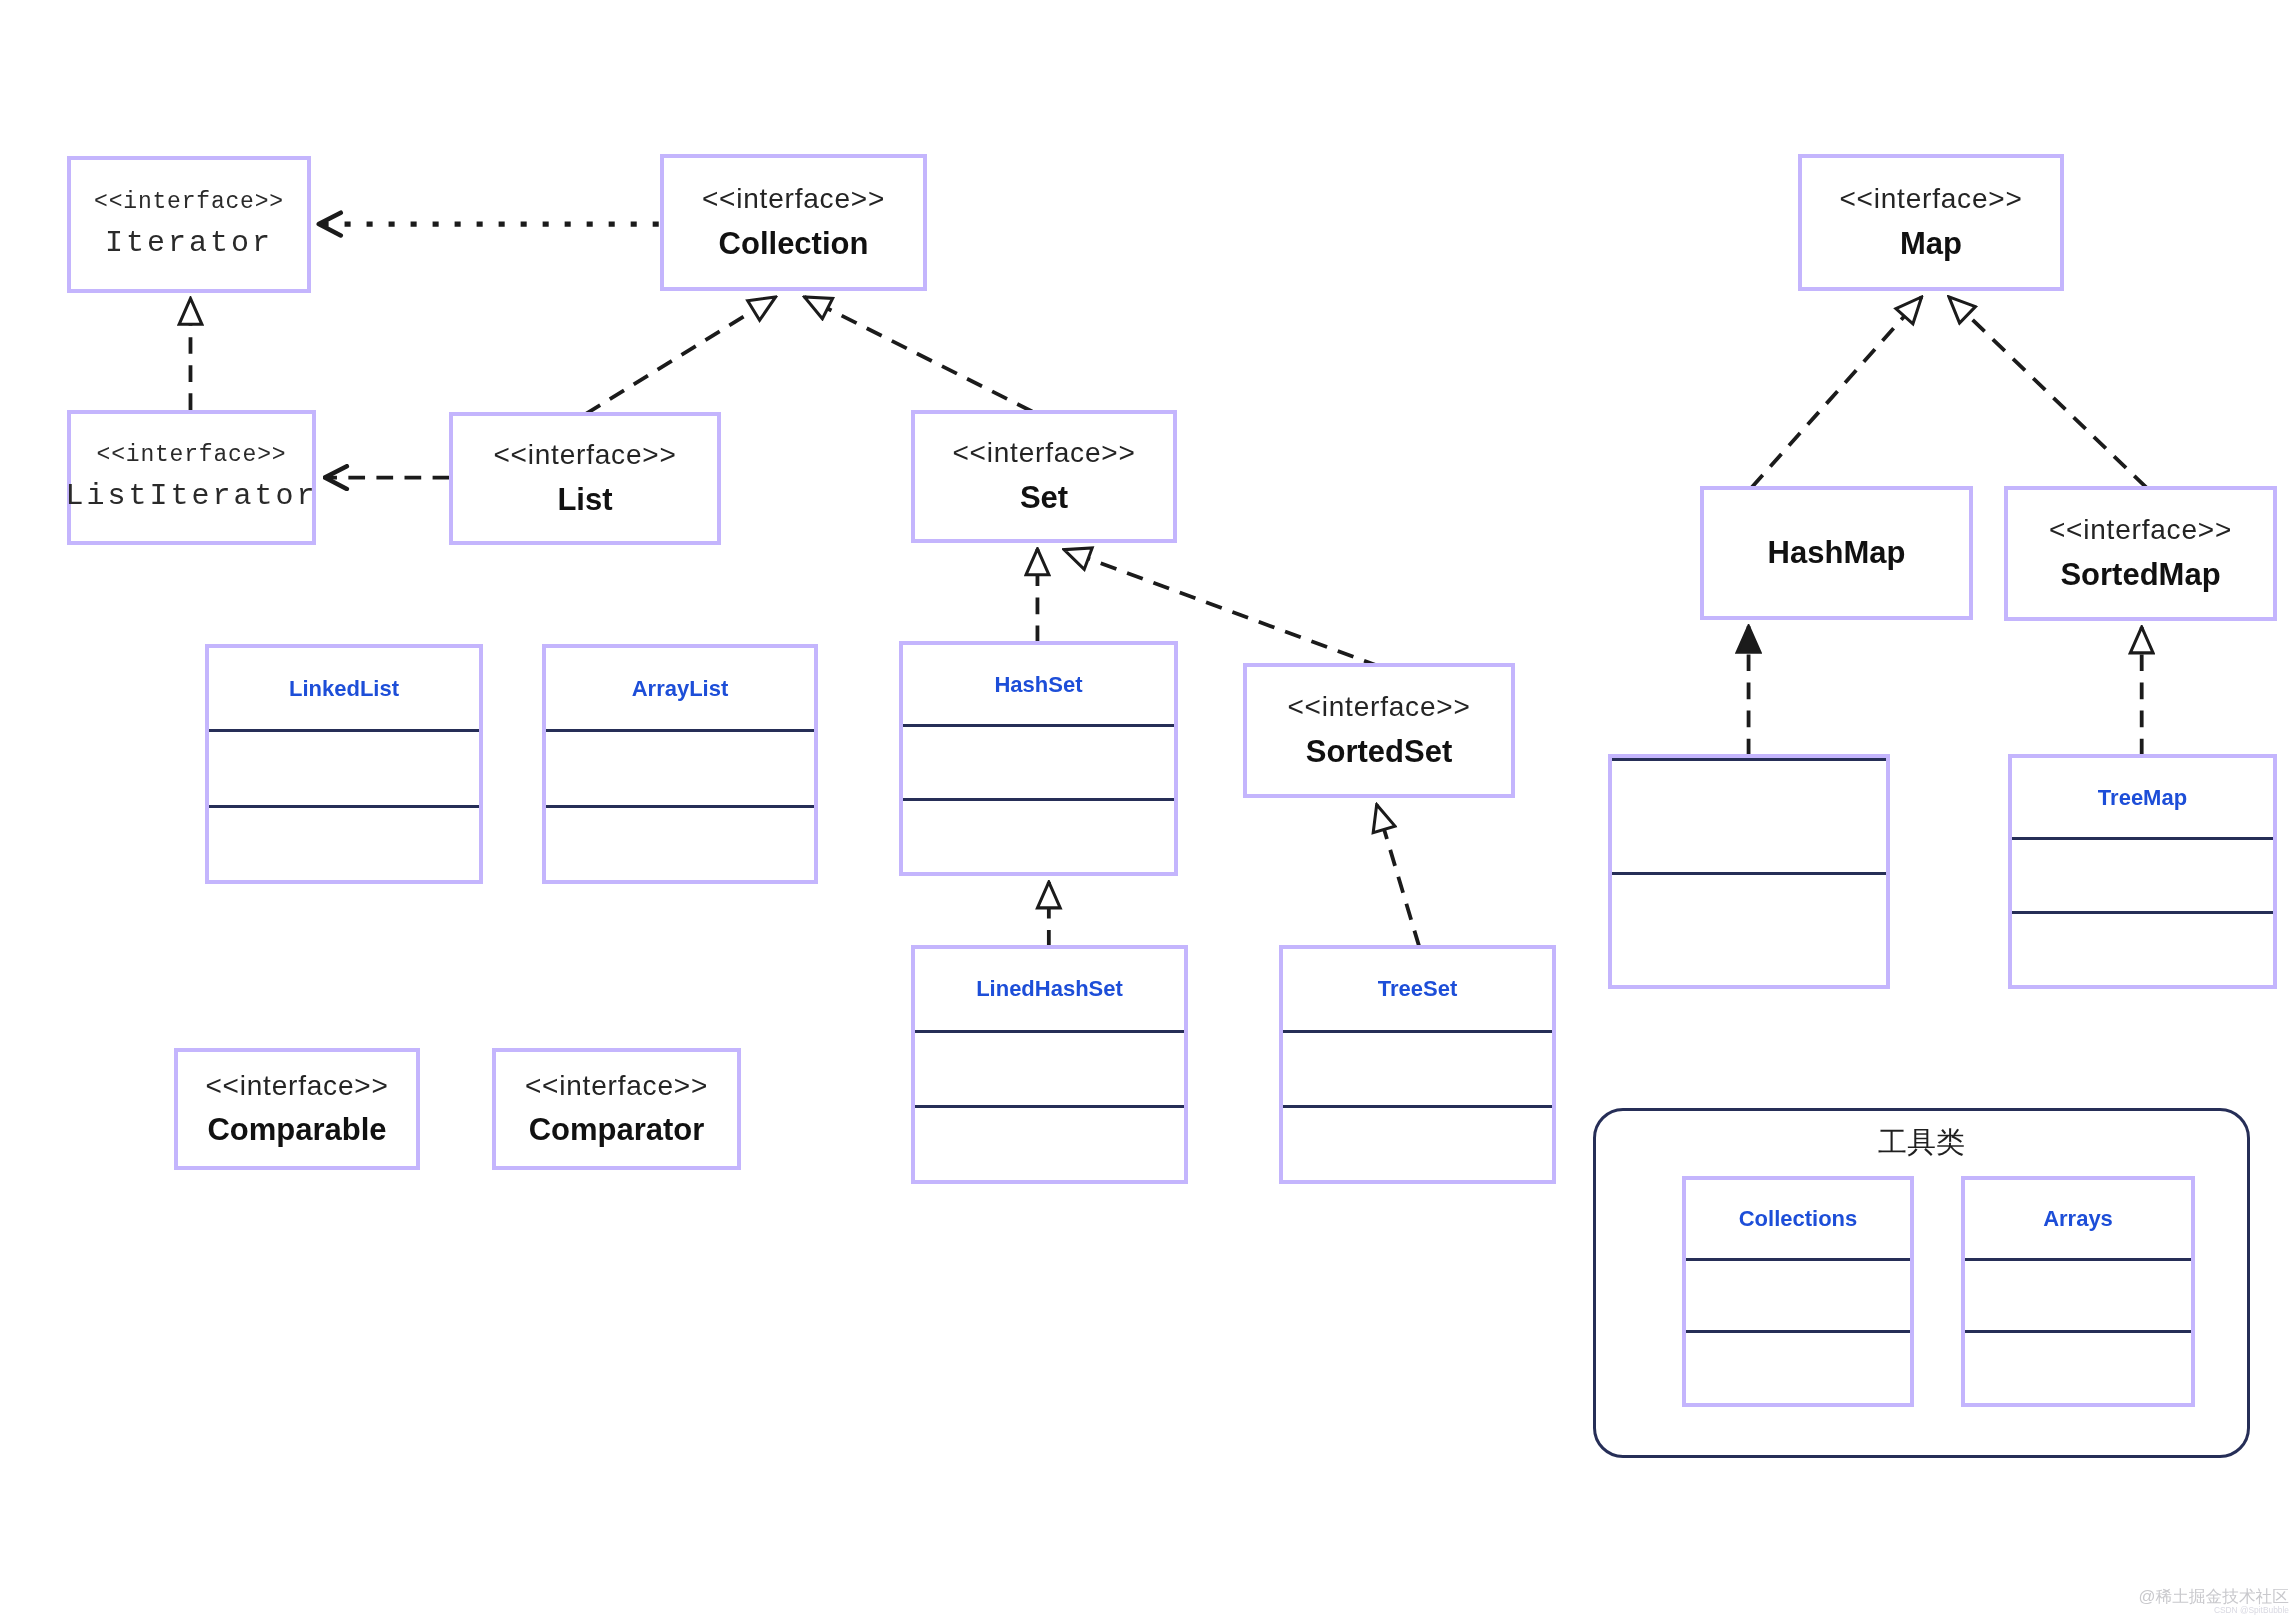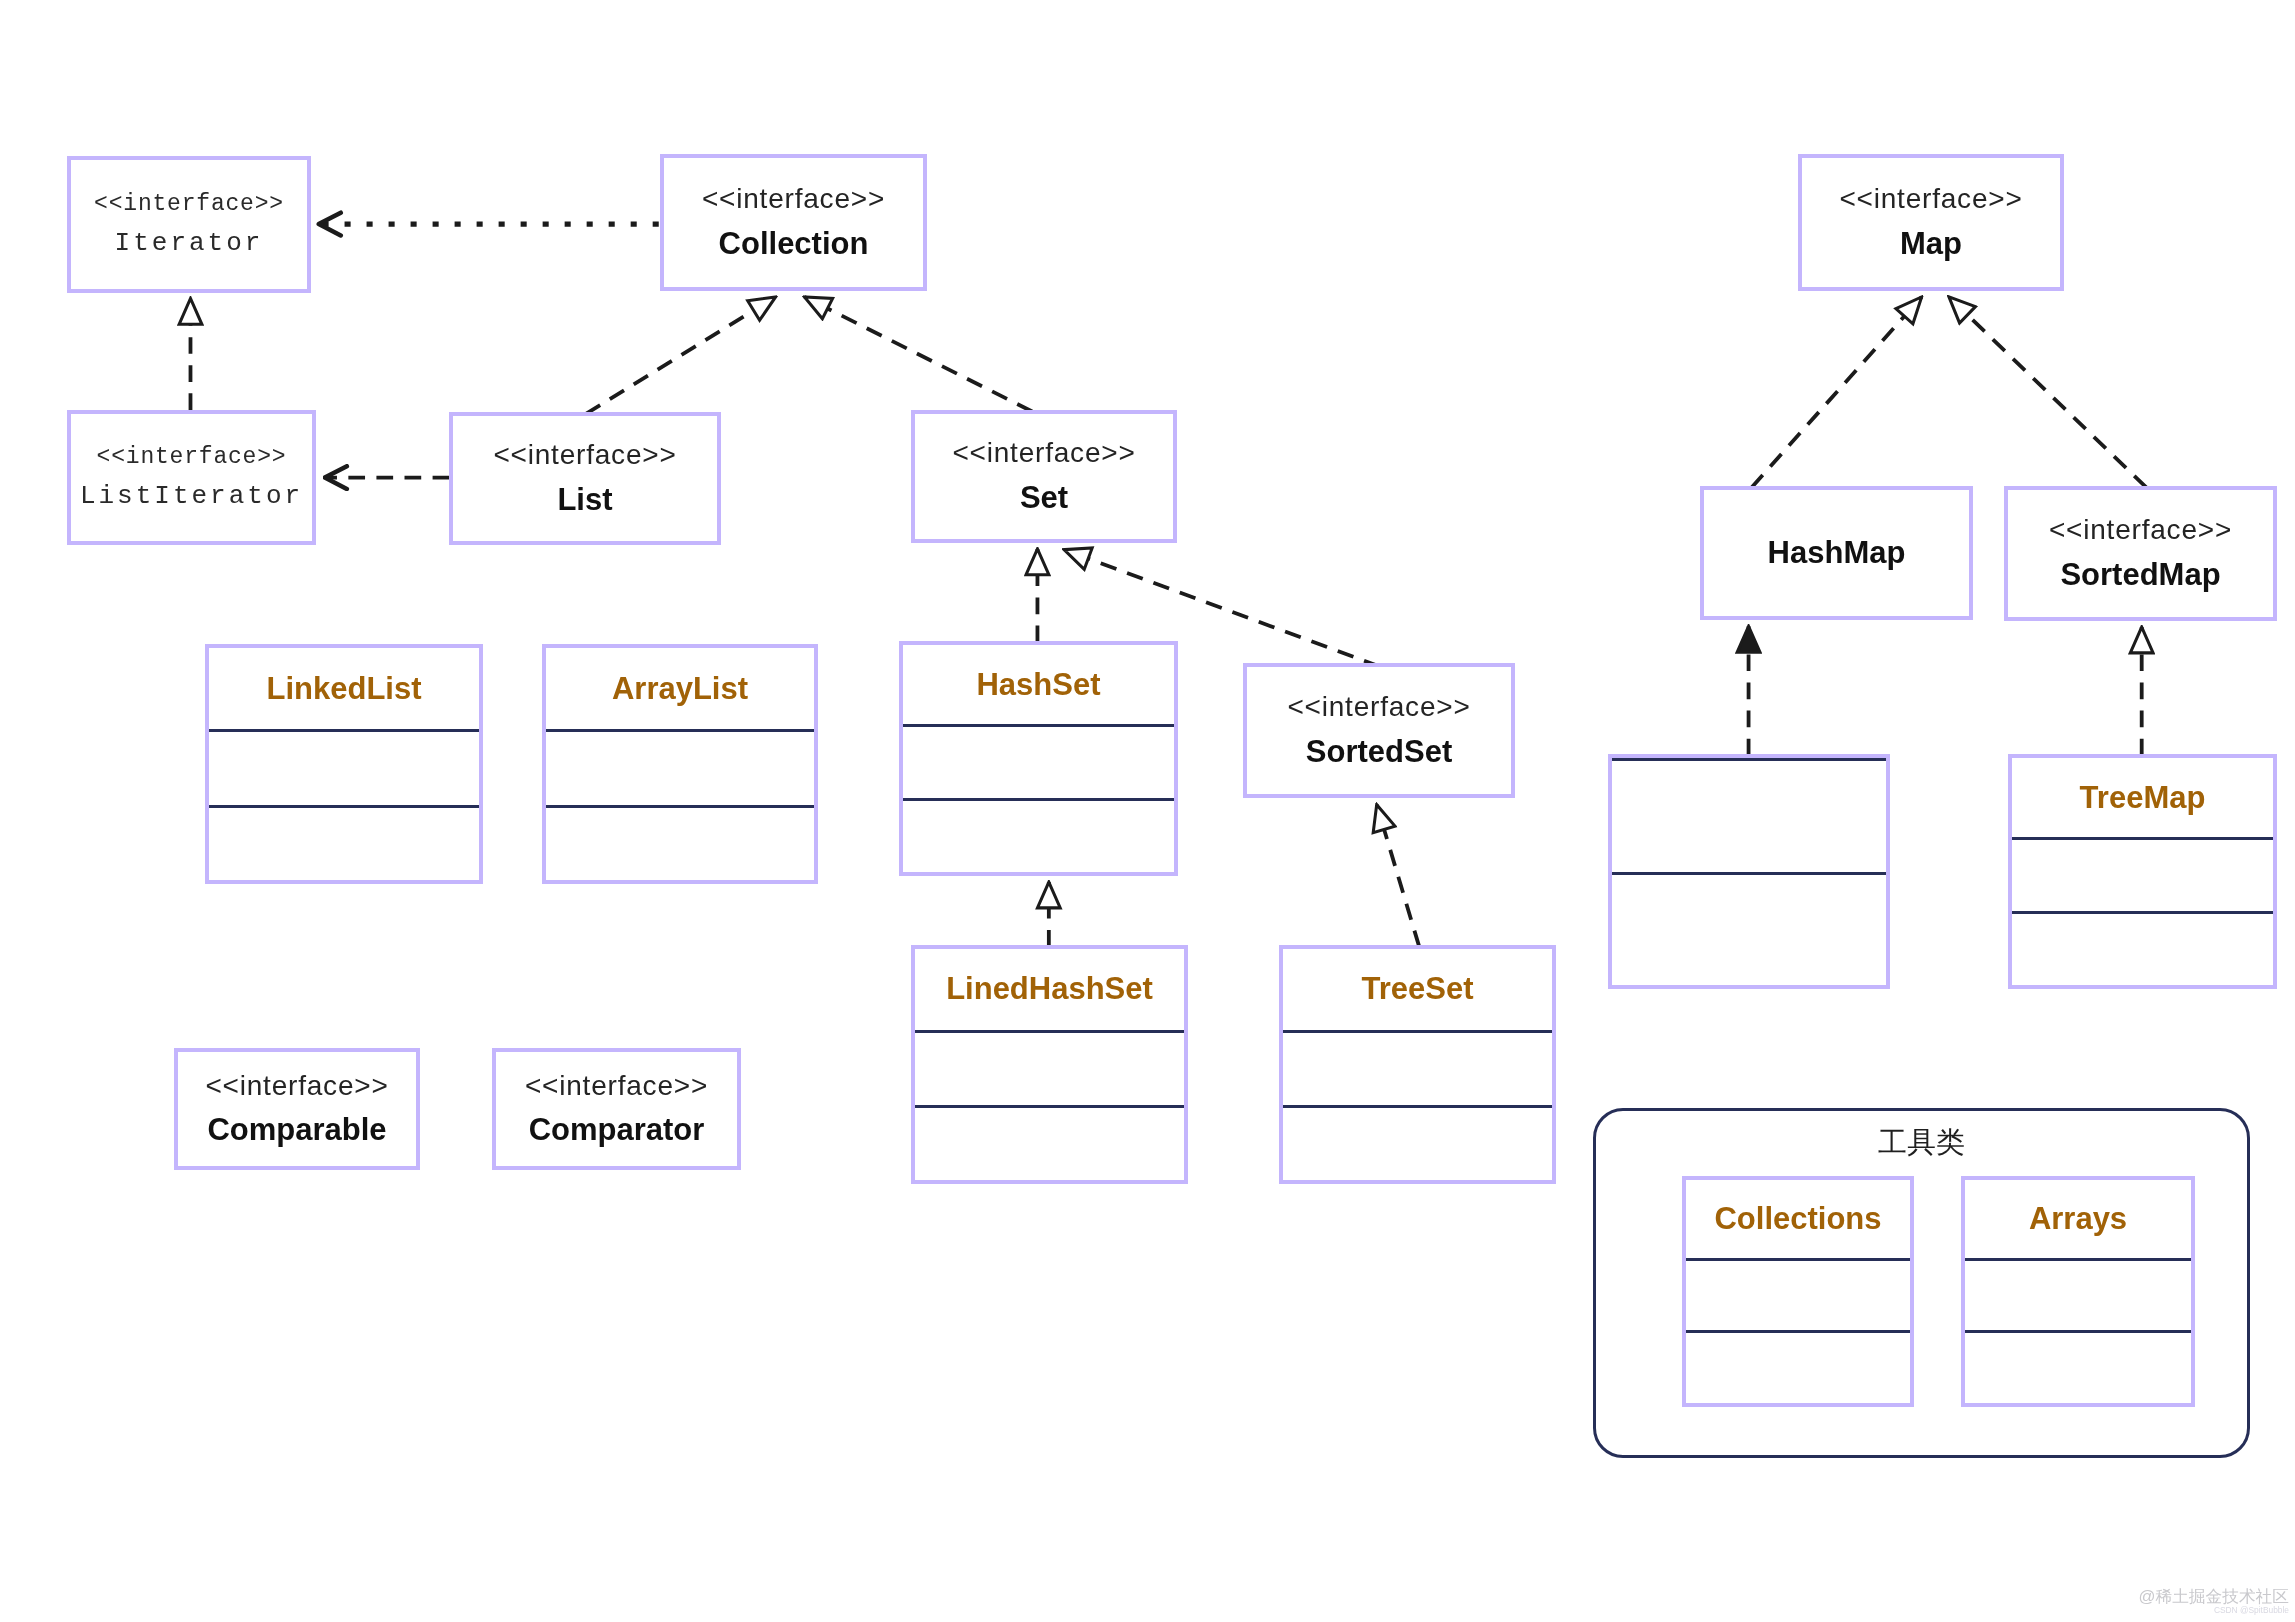--- a/index.html
+++ b/index.html
@@ -12,25 +12,25 @@
   .dotted{stroke-width:7;stroke-dasharray:8 21;stroke-linecap:butt;}
   .mk-hollow{fill:#ffffff;stroke:#1b1b1b;stroke-width:4;stroke-linejoin:miter;}
   .mk-solid{fill:#1b1b1b;stroke:#1b1b1b;stroke-width:4;}
   .mk-open{fill:none;stroke:#1b1b1b;stroke-width:6;stroke-linecap:round;stroke-linejoin:round;}
 
   .box{position:absolute;background:#ffffff;border:4px solid #c4b5fd;box-sizing:border-box;}
   .iface{display:flex;flex-direction:column;align-items:center;justify-content:center;gap:10.6px;}
   .iface .st{font-size:28px;letter-spacing:0.8px;color:#242424;white-space:nowrap;}
   .iface .nm{font-size:31px;font-weight:700;color:#111111;white-space:nowrap;}
   .mono-box .st{font-family:"Liberation Mono","DejaVu Sans Mono",monospace;font-size:23px;letter-spacing:0.8px;color:#2a2a2a;}
-  .mono-box .nm{font-family:"Liberation Mono","DejaVu Sans Mono",monospace;font-size:26px;font-weight:400;letter-spacing:3px;color:#2a2a2a;text-align:right;}
+  .mono-box .nm{font-family:"Liberation Mono","DejaVu Sans Mono",monospace;font-size:30px;font-weight:400;letter-spacing:3px;color:#2a2a2a;text-align:right;}
 
   .cls{display:flex;flex-direction:column;}
   .cls .title{flex:37;display:flex;align-items:center;justify-content:center;
-              font-size:31px;font-weight:700;color:#a16207;white-space:nowrap;}
+              font-size:22px;font-weight:700;color:#1d4ed8;white-space:nowrap;}
   .cls .comp{flex:33;border-top:3px solid #262e57;}
   .cls1{display:flex;align-items:center;justify-content:center;
         font-size:31px;font-weight:700;color:#111111;}
 
   .group{position:absolute;border:3px solid #262e57;border-radius:30px;background:#ffffff;box-sizing:border-box;}
   .group-title{position:absolute;left:0;right:0;top:12px;text-align:center;font-size:29px;color:#1f1f1f;}
 
   .watermark{position:absolute;right:6px;top:1587px;text-align:right;line-height:1.15;}
   .watermark .wm-main{font-size:16.7px;color:#c9c9cd;}
   .watermark .wm-sub{font-size:8.4px;color:#d9d9e2;}

